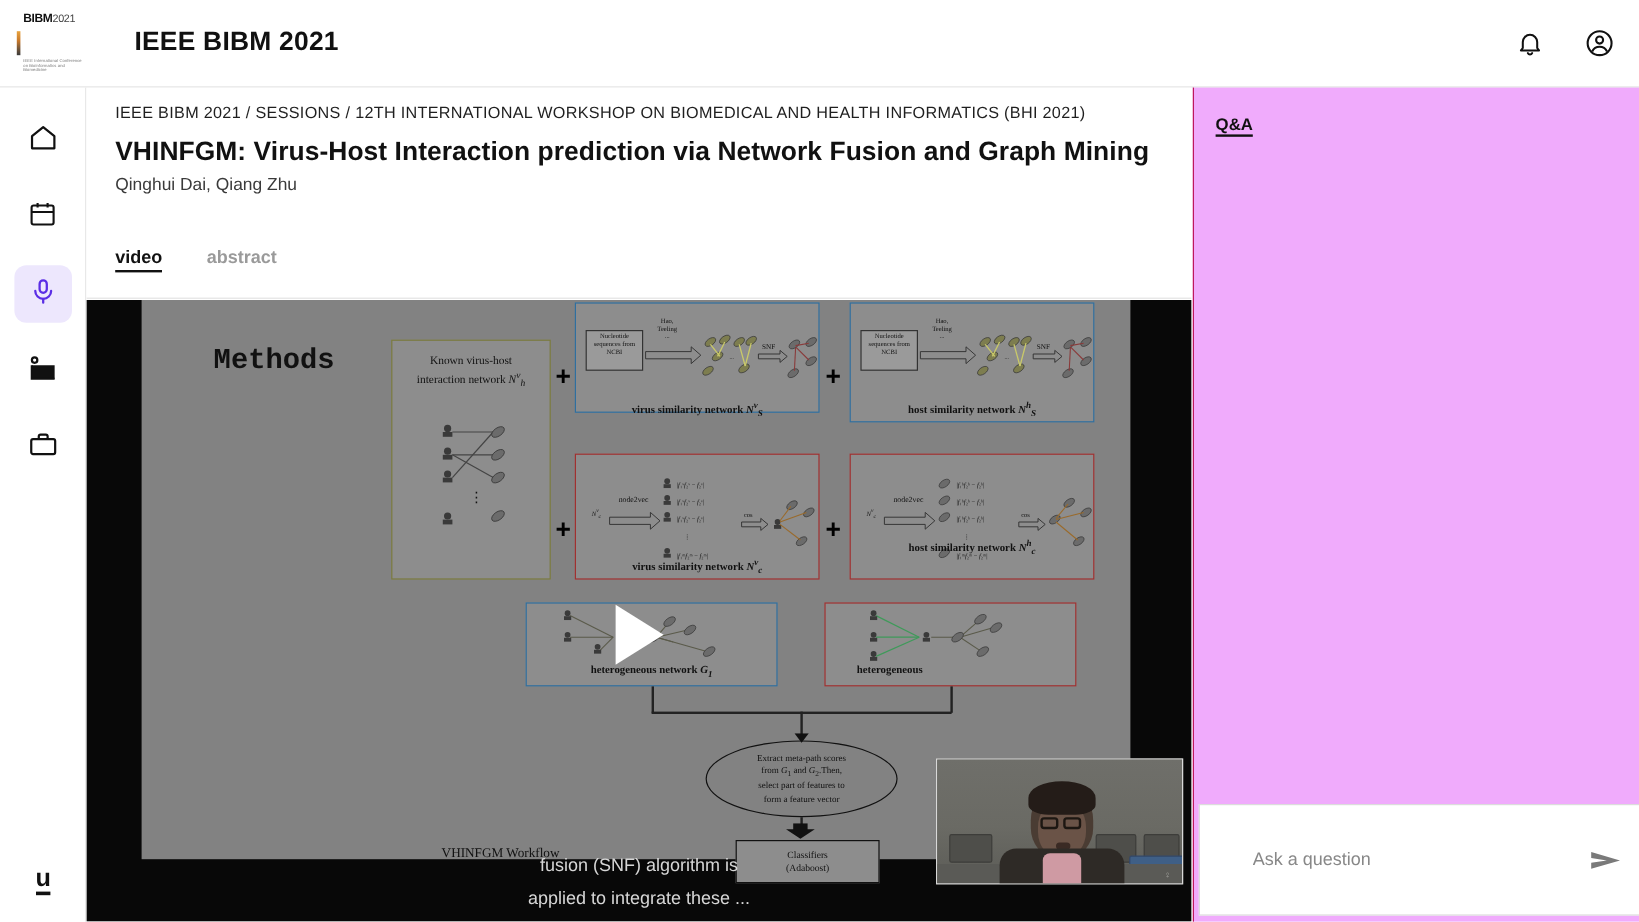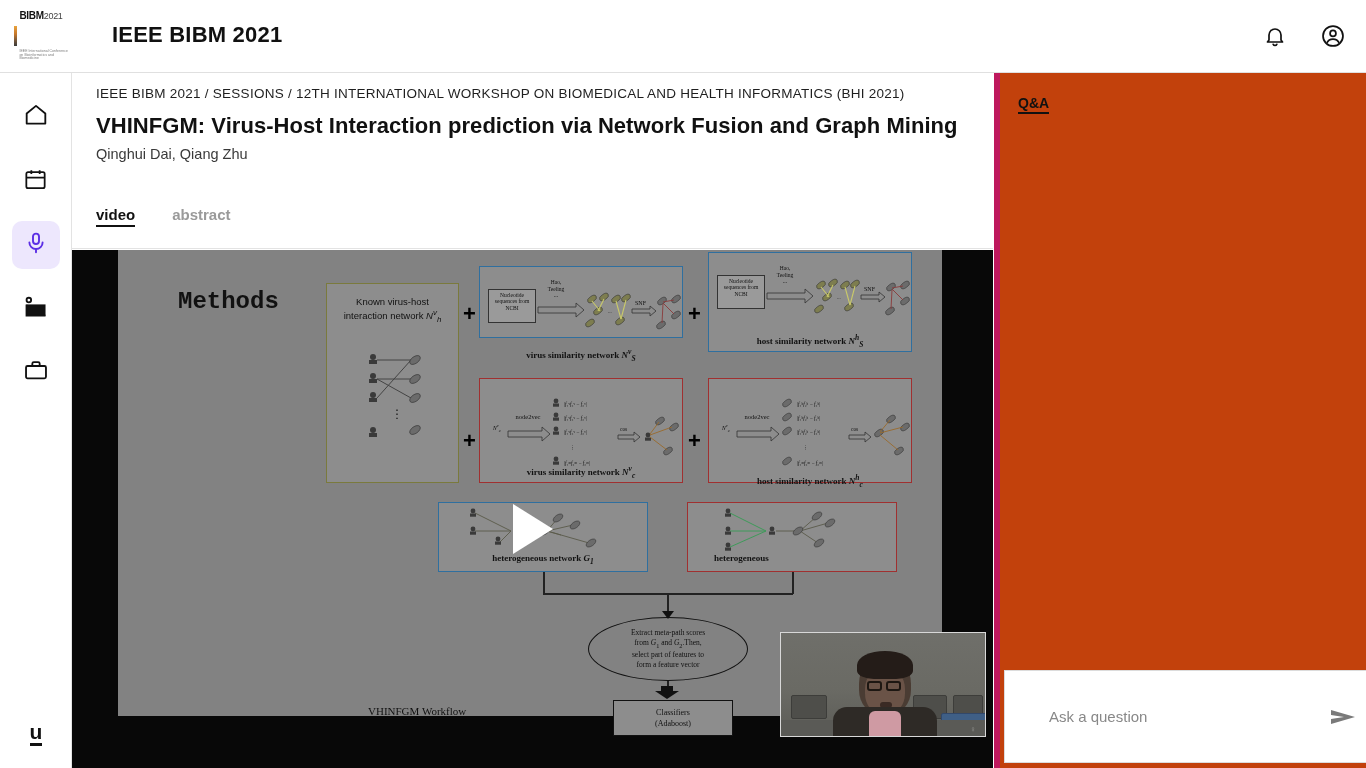--- a/index.html
+++ b/index.html
@@ -121,21 +121,21 @@
     font-family: Liberation Mono, monospace;
   }
   
   .dbox { position: absolute; background: #8d8d8d; border: 1.5px solid #555; }
   .dlabel {
     position: absolute; font-size: 9px; color: #111; font-weight: bold;
     text-align: center; width: 100%; font-family: "Liberation Serif", serif;
   }
   .dtext {
     position: absolute; font-size: 8px; color: #111; text-align: center;
-    width: 100%; font-family: Liberation Sans, sans-serif; line-height: 1.25;
+    width: 100%; font-family: Liberation Serif, serif; line-height: 1.25;
   }
   .plus {
     position: absolute; color: #000; font-size: 22px; font-weight: bold; line-height: 1;
   }
   .nodebox {
     position: absolute; background: #9a9a9a; border: 1px solid #333;
     font-size: 5.5px; color: #111; text-align: center; line-height: 1.15;
     padding: 2px; font-family: "Liberation Serif", serif;
   }
   .tinytext { position: absolute; font-size: 5.5px; color: #111; font-family: "Liberation Serif", serif; text-align:center; line-height:1.2;}
@@ -185,21 +185,21 @@
   .caption {
     position: absolute; left: 0; bottom: 6px; width: 921px;
     text-align: center; color: #d6d6d6; font-size: 15px;
     line-height: 27px; font-family: "Liberation Sans", sans-serif;
   }
 
   
   .qa {
     position: absolute; left: 994px; top: 73px;
     width: 372px; height: 695px;
-    background: #c2410c; border-left: 6px solid #be185d;
+    background: #f0abfc; border-left: 1px solid #be185d;
   }
   .qa-tab {
     position: absolute; left: 18px; top: 22px;
     font-size: 14px; font-weight: bold; color: #111;
     border-bottom: 2px solid #111; padding-bottom: 1px; cursor: pointer;
   }
   .qa-body { position: absolute; left: 0; top: 60px; width: 372px; height: 532px; }
   .qa-input-wrap {
     position: absolute; left: 4px; top: 597px;
     width: 368px; height: 93px;
@@ -343,21 +343,21 @@
           </g>
           <text x="64" y="72" font-size="12" fill="#111">⋮</text>
         </svg>
       </div>
 
       <div class="plus" style="left:345px; top:53px;">+</div>
       <div class="plus" style="left:345px; top:180px;">+</div>
       <div class="plus" style="left:570px; top:53px;">+</div>
       <div class="plus" style="left:570px; top:180px;">+</div>
 
-      <div class="dbox" style="left:361px; top:16px; width:204px; height:72px; border-color:#2f6f9f;">
+      <div class="dbox" style="left:361px; top:2px; width:204px; height:92px; border-color:#2f6f9f;">
         <div class="nodebox" style="left:8px; top:22px; width:48px; height:34px;">Nucleotide sequences from NCBI</div>
         <div class="tinytext" style="left:56px; top:12px; width:40px;">Hao,<br>Teeling<br>...</div>
         <svg width="204" height="70" style="position:absolute;left:0;top:24px;">
           <path d="M58 16 L96 16 L96 12 L104 19 L96 26 L96 22 L58 22 Z" fill="none" stroke="#333" stroke-width="0.8"></path>
           <g fill="#7d7d4f" stroke="#3a3a3a" stroke-width="0.6">
             <ellipse cx="112" cy="8" rx="5" ry="2.8" transform="rotate(-35 112 8)"></ellipse>
             <ellipse cx="124" cy="6" rx="5" ry="2.8" transform="rotate(-35 124 6)"></ellipse>
             <ellipse cx="118" cy="20" rx="5" ry="2.8" transform="rotate(-35 118 20)"></ellipse>
             <ellipse cx="110" cy="32" rx="5" ry="2.8" transform="rotate(-35 110 32)"></ellipse>
             <ellipse cx="136" cy="8" rx="5" ry="2.8" transform="rotate(-35 136 8)"></ellipse>
@@ -493,21 +493,21 @@
             <ellipse cx="182" cy="32" rx="5" ry="2.8" transform="rotate(-35 182 32)"></ellipse>
             <ellipse cx="196" cy="40" rx="5" ry="2.8" transform="rotate(-35 196 40)"></ellipse>
             <ellipse cx="190" cy="64" rx="5" ry="2.8" transform="rotate(-35 190 64)"></ellipse>
           </g>
           <g stroke="#9a6a2a" stroke-width="0.9" fill="none">
             <line x1="171" y1="45" x2="181" y2="33"></line>
               <line x1="171" y1="46" x2="194" y2="40"></line>
               <line x1="171" y1="48" x2="189" y2="63"></line>
           </g>
         </svg>
-        <div class="dlabel" style="top:94px;">host similarity network  <i>N<sup>h</sup><sub>c</sub></i></div>
+        <div class="dlabel" style="top:69px;">host similarity network  <i>N<sup>h</sup><sub>c</sub></i></div>
       </div>
 
       <div class="dbox" style="left:320px; top:252px; width:210px; height:70px; border-color:#2f6f9f;">
         <svg width="210" height="50" style="position:absolute;left:0;top:2px;">
           <g stroke="#5a5a4a" stroke-width="0.9" fill="none">
             <line x1="36" y1="8" x2="72" y2="26"></line>
               <line x1="36" y1="26" x2="72" y2="26"></line>
             <line x1="60" y1="38" x2="72" y2="26"></line>
               <line x1="84" y1="26" x2="108" y2="26"></line>
             <line x1="108" y1="26" x2="118" y2="14"></line>
@@ -606,20 +606,24 @@
         <div class="pip-mouth"></div>
         <div class="pip-body"></div>
         <div class="pip-shirt"></div>
         <span class="pip-mic">♀</span>
       </div>
 
     </div>
 
     <div class="play-btn"></div>
 
+    <div class="caption">
+      <div>fusion (SNF) algorithm is</div>
+      <div>applied to integrate these ...</div>
+    </div>
   </div>
 </div>
 
 <div class="qa">
   <div class="qa-tab">Q&amp;A</div>
   <div class="qa-body"></div>
   <div class="qa-input-wrap">
     <input class="qa-input" type="text" placeholder="Ask a question" style="">
     <div class="qa-send">
       <svg width="26" height="20" viewBox="0 0 26 20">

